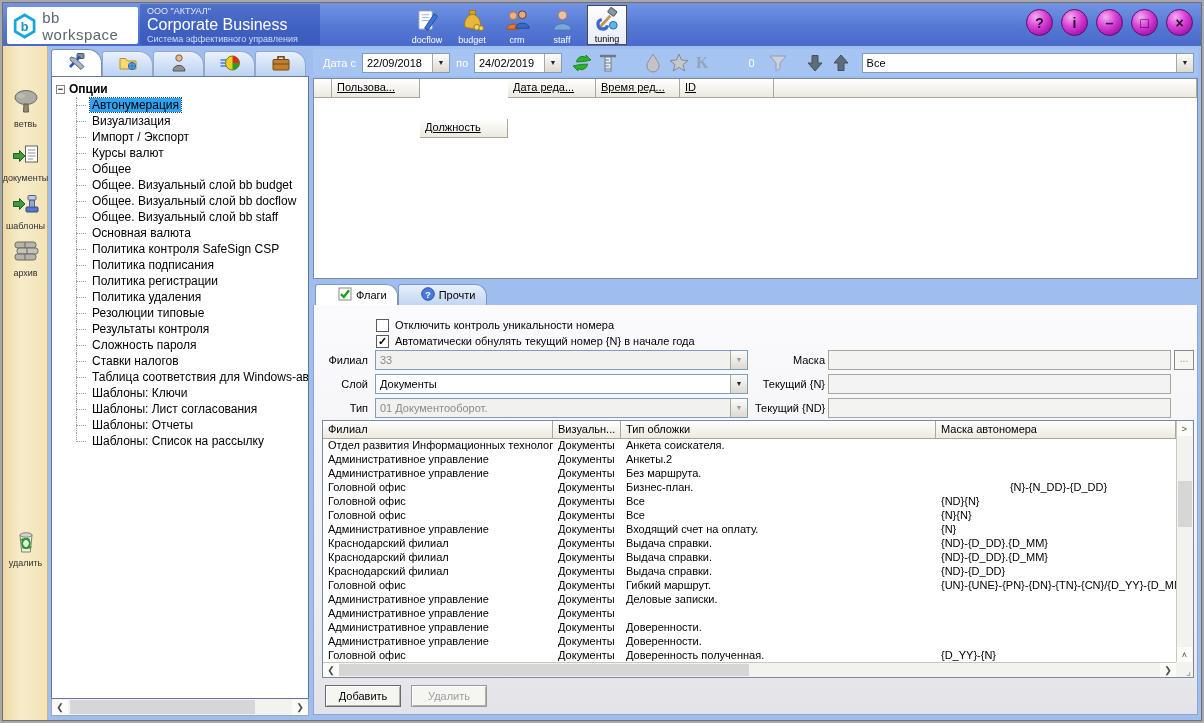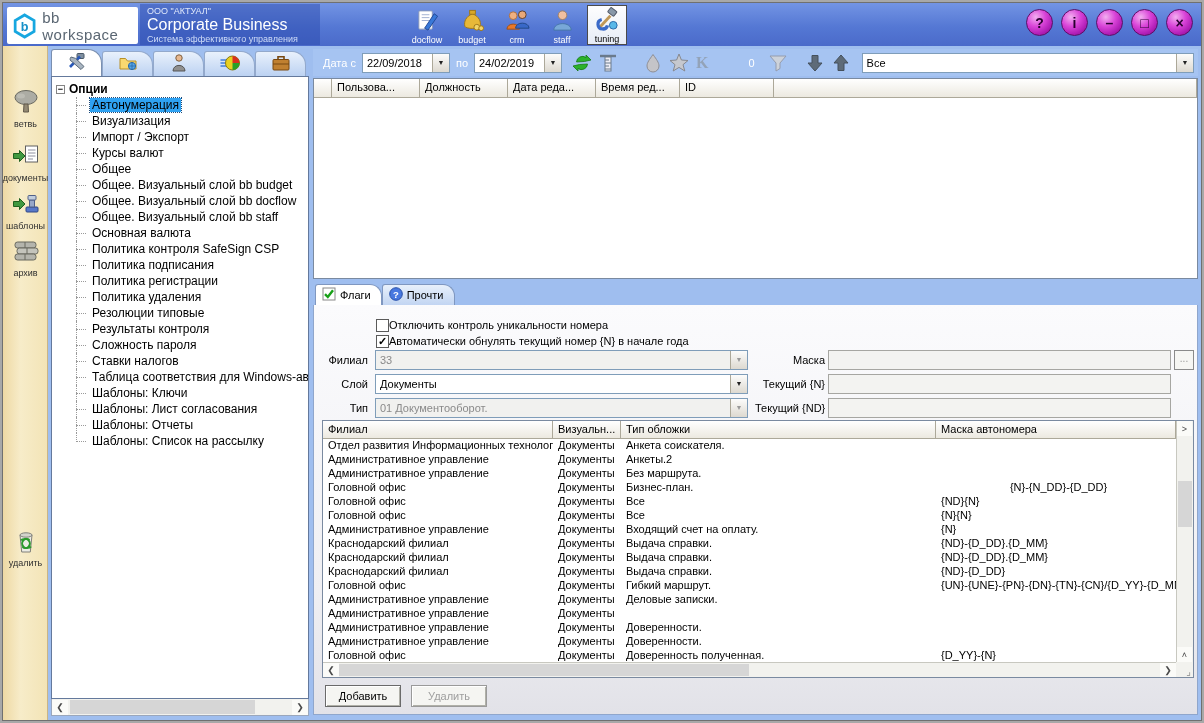--- a/index.html
+++ b/index.html
@@ -71,33 +71,33 @@
   .datecombo { width:88px; }
   .tool { margin:0 3px; cursor:pointer; display:flex; align-items:center; }
   .tool svg { width:20px; height:20px; }
   .k-letter { font-family:"Liberation Serif", serif; font-weight:bold; font-size:16px; color:#93A3B8; margin:0 4px; }
   .fb-count { color:#fff; margin:0 10px 0 36px; }
   .all-combo { flex:1; margin-left:8px; }
 
   .users-table { margin-top:2px; height:201px; background:#fff; border:1px solid #7a8aa0; position:relative; }
   .ut-head { display:flex; height:18px; }
   .ut-cell { background:linear-gradient(#FFFFFF,#ECE9E0); border-right:1px solid #ACA899; border-bottom:1px solid #ACA899;
-    font-size:11px; color:#000; padding:2px 0 16px 5px; white-space:nowrap; overflow:hidden; }
+    font-size:11px; color:#000; padding:2px 0 16px 5px; white-space:nowrap; overflow:hidden;text-decoration:underline; }
 
   .dtabs { margin-top:5px; height:21px; display:flex; align-items:flex-end; padding-left:2px; }
-  .dtab { height:21px; display:flex; align-items:center; gap:4px; padding:0 10px 0 6px; font-size:11px; color:#000;
+  .dtab { height:21px; display:flex; align-items:center; gap:4px; padding:0 10px 0 22px; font-size:11px; color:#000;
     border:1px solid #7f97c0; border-bottom:none; border-radius:3px 12px 0 0; cursor:pointer;
     background:linear-gradient(#E8F0FB,#C2D5F2); }
   .dtab.active { background:#fff; }
   .dtab svg { width:14px; height:14px; }
 
   .dpanel { position:absolute; left:0; right:0; top:256px; bottom:0;
     background:linear-gradient(180deg,#FBFBFD 0%, #EFEFF3 70%, #E2E2E8 100%);
     border:1px solid #8fa6cc; border-top:none; }
-  .cbrow { position:absolute; left:62px; display:flex; align-items:center; height:14px; }
+  .cbrow { position:absolute; left:62px; display:flex; align-items:center; gap:6px; height:14px; }
   .cb { width:13px; height:13px; border:1px solid #5a5a5a; background:#fff; font-size:11px; line-height:11px; text-align:center; font-weight:bold; color:#000; cursor:pointer; }
   .cb-label { font-size:11px; color:#000; }
   .formrow { position:absolute; left:0; display:flex; align-items:center; height:21px; width:100%; }
   .flabel { width:54px; text-align:right; font-size:11px; color:#000; }
   .fcombo { margin-left:7px; width:373px; }
   .combo.disabled { background:#F1F1EF; }
   .combo.disabled .cval { color:#8a8a8a; }
   .combo.disabled .dd { color:#9a9a9a; }
   .rlabel { width:70px; margin-left:7px; text-align:right; font-size:11px; color:#000; white-space:nowrap; }
   .rfield { margin-left:3px; width:343px; height:20px; background:#F3F3F1; border:1px solid #A6A6A2; }
@@ -387,21 +387,21 @@
       <div class="combo all-combo">
         <span class="cval">Все</span>
         <span class="dd">▼</span>
       </div>
     </div>
 
     <div class="users-table">
       <div class="ut-head" id="uthead">
           <div class="ut-cell" style="width: 18px;"></div>
           <div class="ut-cell" style="width: 88px;">Пользова...</div>
-          <div class="ut-cell" style="width: 88px;">Должность</div>
+          <div class="ut-cell" style="width: 88px; margin-top: 40px;">Должность</div>
           <div class="ut-cell" style="width: 88px;">Дата реда...</div>
           <div class="ut-cell" style="width: 84px;">Время ред...</div>
           <div class="ut-cell" style="width: 94px;">ID</div>
           <div class="ut-cell" style="flex: 1 1 0%;"></div>
         </div>
     </div>
 
     <div class="dtabs" id="dtabs">
         <div class="dtab active">
           <span><svg viewBox="0 0 14 14">

